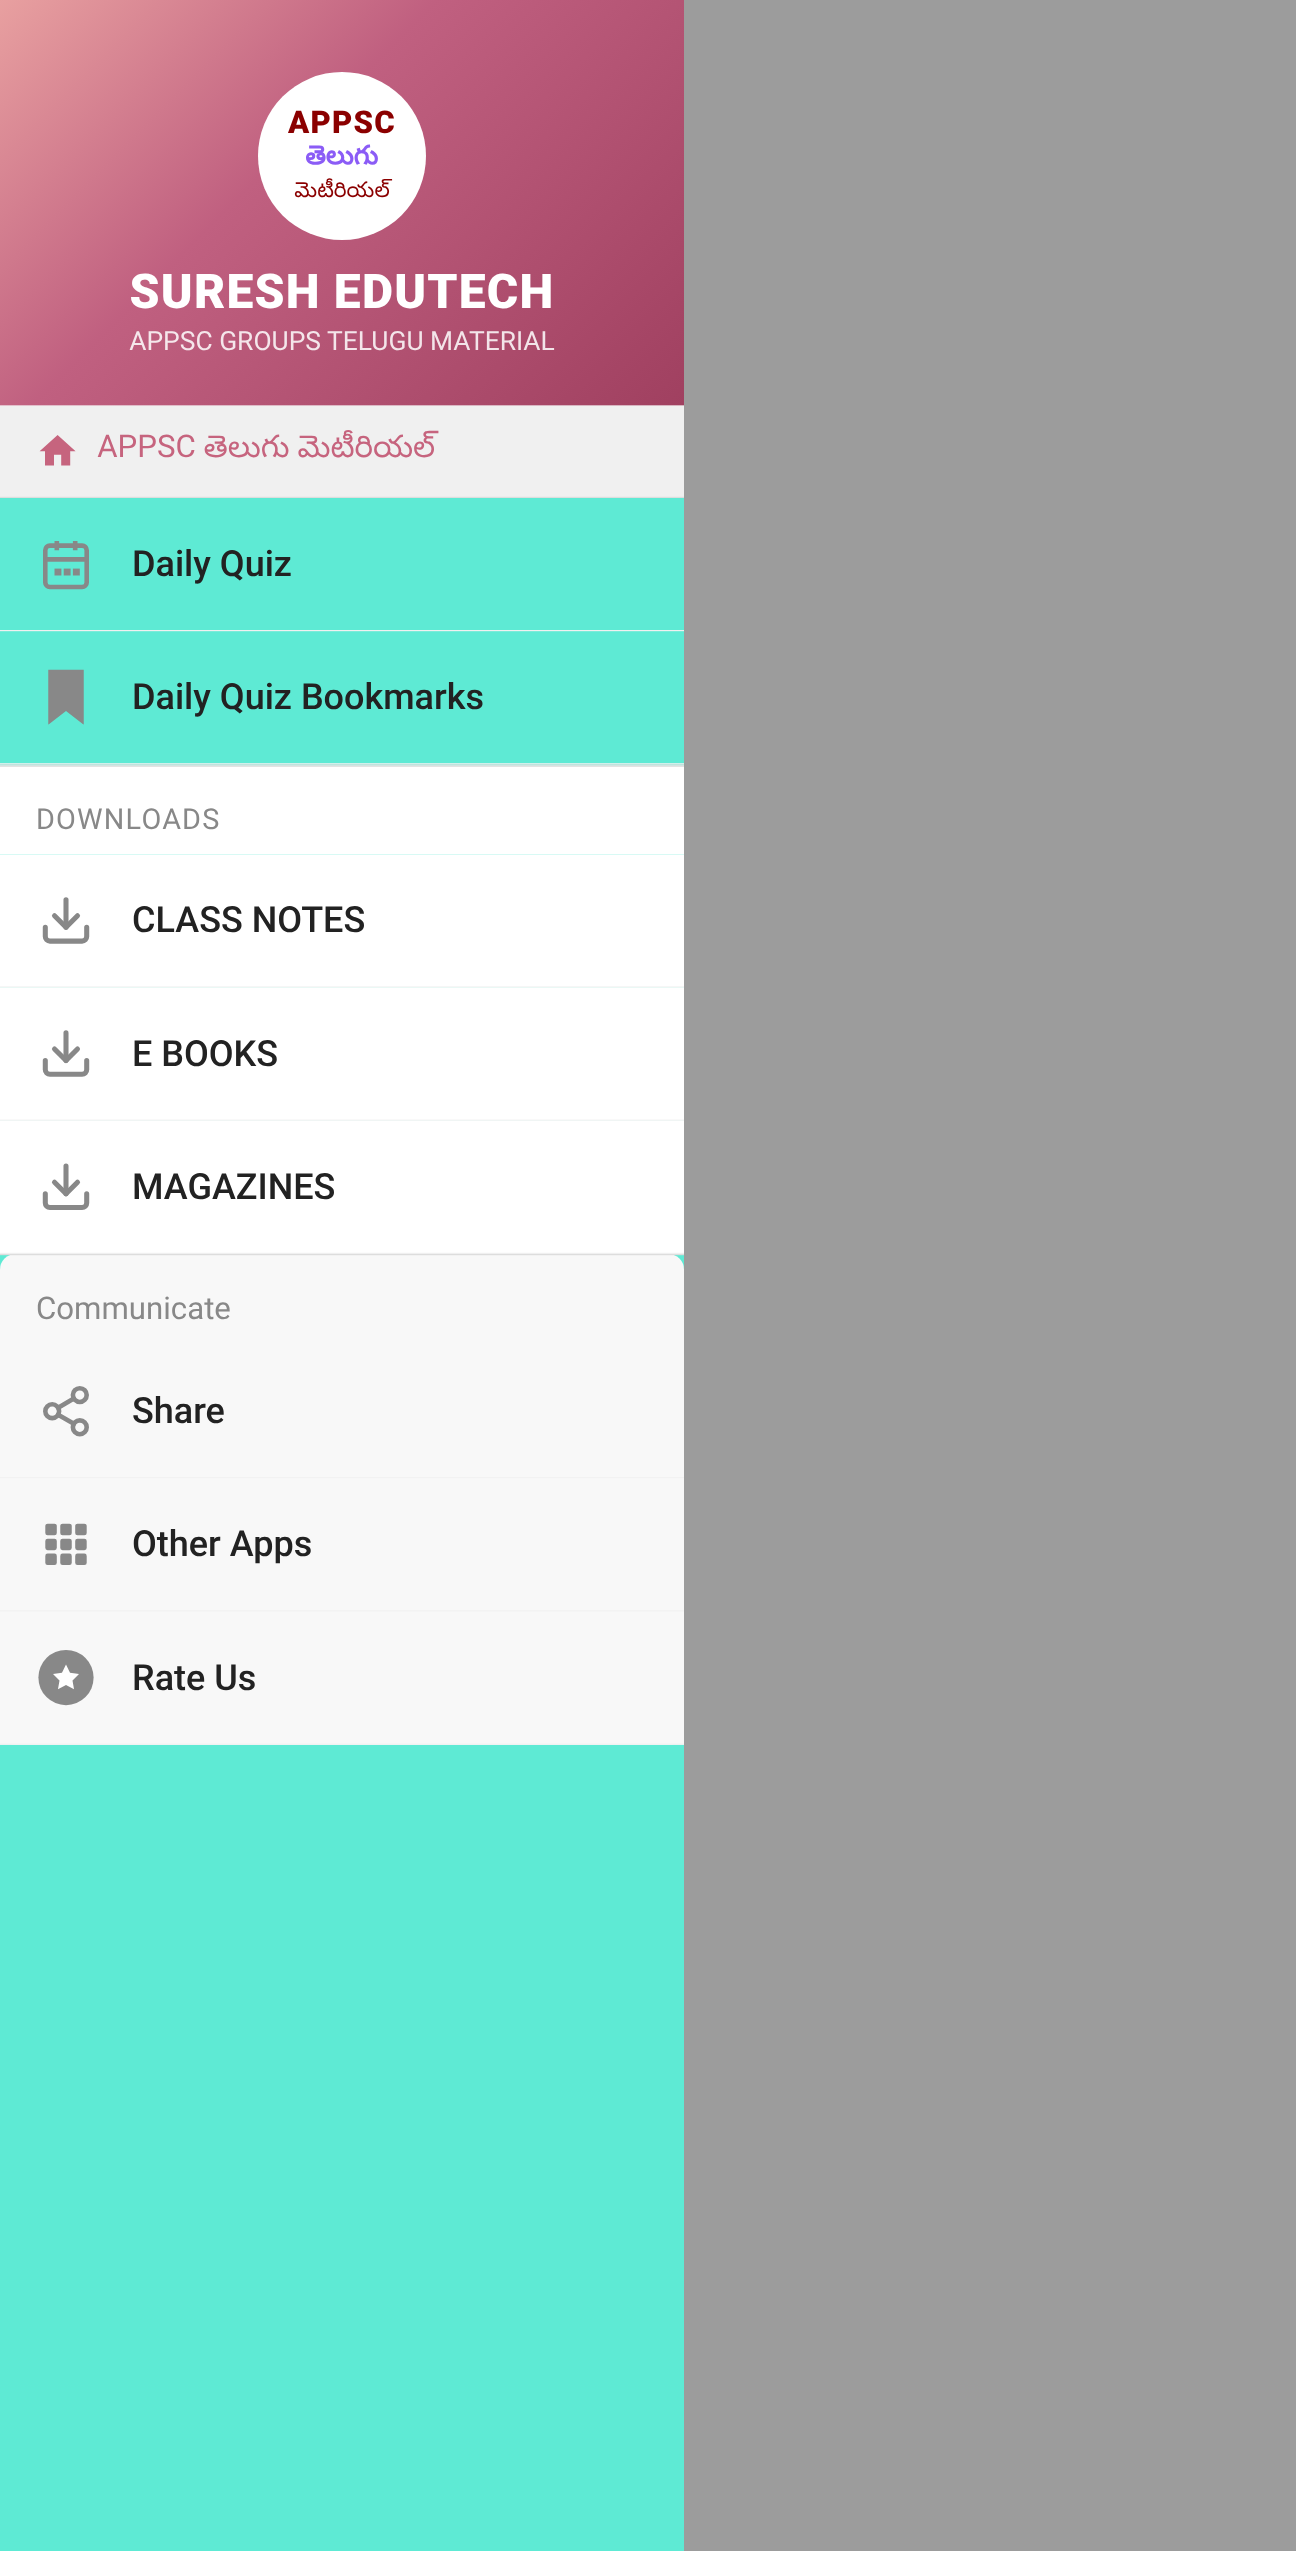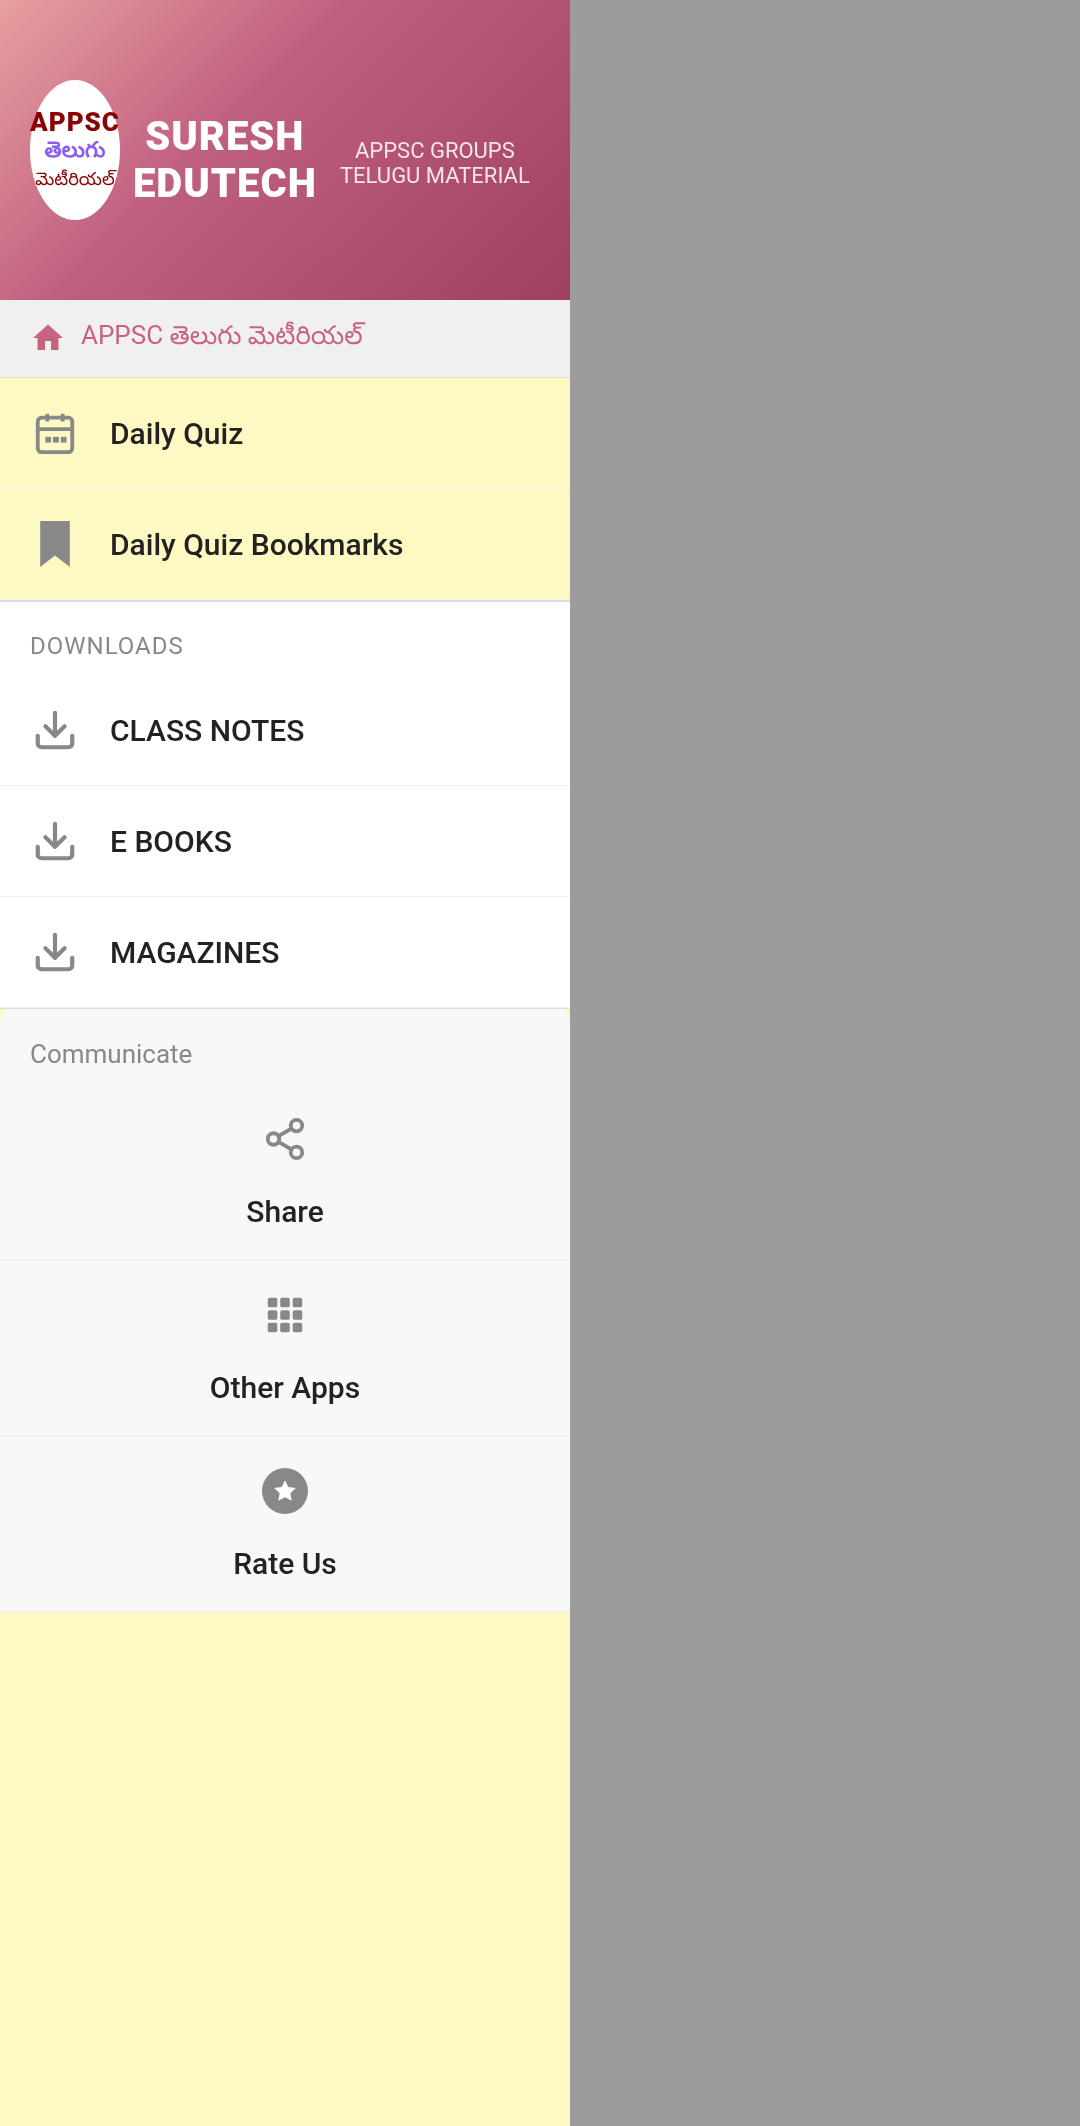--- a/index.html
+++ b/index.html
@@ -60,21 +60,21 @@
       z-index: 10;
       display: flex;
       flex-direction: column;
     }
 
     
     .drawer-header {
       background: linear-gradient(135deg, #e8a0a0 0%, #c06080 40%, #a04060 100%);
       padding: 60px 30px 40px 30px;
       display: flex;
-      flex-direction: row;
+      flex-direction: column;
       align-items: center;
       min-height: 300px;
     }
 
     .logo-circle {
       width: 140px;
       height: 140px;
       background: white;
       border-radius: 50%;
       display: flex;
@@ -136,21 +136,21 @@
 
     .breadcrumb-text {
       color: #b5294e;
       font-size: 26px;
       opacity: 0.7;
     }
 
     
     .menu-section {
       flex: 1;
-      background: #fef9c3;
+      background: #5eead4;
     }
 
     .menu-item {
       display: flex;
       align-items: center;
       padding: 30px 30px;
       gap: 30px;
       border-bottom: 1px solid #f0f0f0;
       cursor: pointer;
     }
@@ -199,21 +199,20 @@
       border-top: 1px solid #ddd;
     }
 
     .communicate-label {
       color: #888;
       font-size: 26px;
     }
 
     .communicate-items {
       background: #f8f8f8;
-      flex-direction: column;
     }
   </style>
 </head>
 <body>
 
 <div class="bg-content">
   <div class="bg-right">
     
     
     

